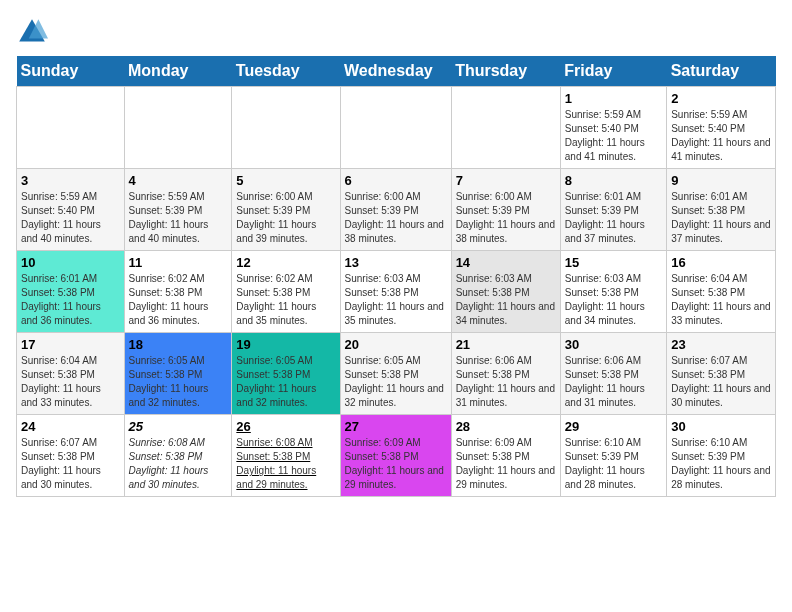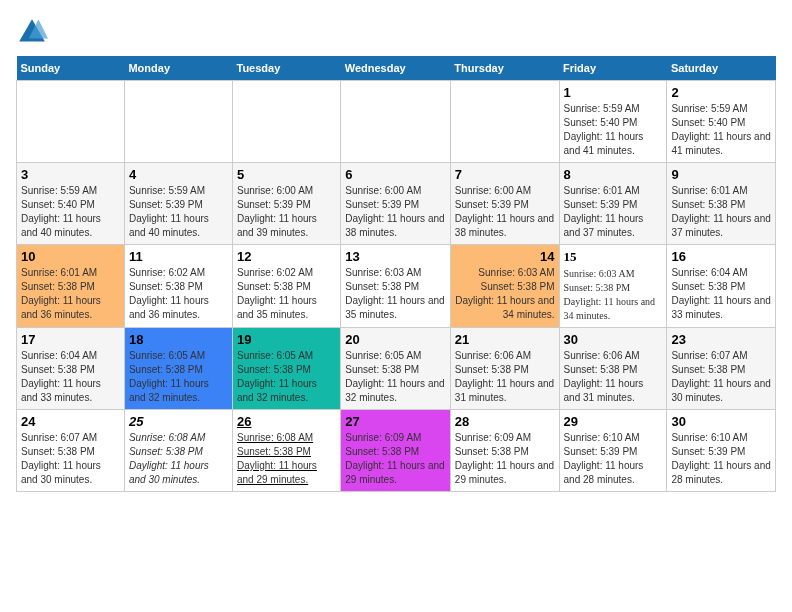--- a/index.html
+++ b/index.html
@@ -48,21 +48,21 @@
     table {
       width: 100%;
       border-collapse: collapse;
       font-size: 11px;
     }
     th {
       background-color: #1a6faf;
       color: white;
       padding: 6px 4px;
       text-align: left;
-      font-size: 11px;
+      font-size: 16px;
       font-weight: 600;
     }
     td {
       border: 1px solid #ccc;
       vertical-align: top;
       padding: 4px;
       height: 80px;
       width: 113px;
     }
     tr:nth-child(even) td {
@@ -175,21 +175,21 @@
 Daylight: 11 hours and 37 minutes.</div>
         </td>
         <td style="background-color: rgb(245, 245, 245);">
           <div class="day-number">9</div>
           <div class="day-info" style="white-space: pre-line;">Sunrise: 6:01 AM
 Sunset: 5:38 PM
 Daylight: 11 hours and 37 minutes.</div>
         </td>
       </tr>
       <tr>
-        <td style="background-color: #fdba74; margin-left: 6px;">
+        <td style="background-color: #5eead4; margin-left: 6px;">
           <div class="day-number">10</div>
           <div class="day-info" style="white-space: pre-line;">Sunrise: 6:01 AM
 Sunset: 5:38 PM
 Daylight: 11 hours and 36 minutes.</div>
         </td>
         <td style="background-color: rgb(255, 255, 255);">
           <div class="day-number">11</div>
           <div class="day-info" style="white-space: pre-line;">Sunrise: 6:02 AM
 Sunset: 5:38 PM
 Daylight: 11 hours and 36 minutes.</div>
@@ -199,27 +199,27 @@
           <div class="day-info" style="white-space: pre-line;">Sunrise: 6:02 AM
 Sunset: 5:38 PM
 Daylight: 11 hours and 35 minutes.</div>
         </td>
         <td style="background-color: rgb(255, 255, 255);">
           <div class="day-number">13</div>
           <div class="day-info" style="white-space: pre-line;">Sunrise: 6:03 AM
 Sunset: 5:38 PM
 Daylight: 11 hours and 35 minutes.</div>
         </td>
-        <td style="background-color: #fdba74; text-align: right;">
+        <td style="background-color: #e5e5e5;">
           <div class="day-number">14</div>
           <div class="day-info" style="white-space: pre-line;">Sunrise: 6:03 AM
 Sunset: 5:38 PM
 Daylight: 11 hours and 34 minutes.</div>
         </td>
-        <td style="background-color: rgb(255, 255, 255); font-family: Liberation Serif, serif;">
+        <td style="background-color: rgb(255, 255, 255);">
           <div class="day-number">15</div>
           <div class="day-info" style="white-space: pre-line;">Sunrise: 6:03 AM
 Sunset: 5:38 PM
 Daylight: 11 hours and 34 minutes.</div>
         </td>
         <td style="background-color: rgb(255, 255, 255);">
           <div class="day-number">16</div>
           <div class="day-info" style="white-space: pre-line;">Sunrise: 6:04 AM
 Sunset: 5:38 PM
 Daylight: 11 hours and 33 minutes.</div>

